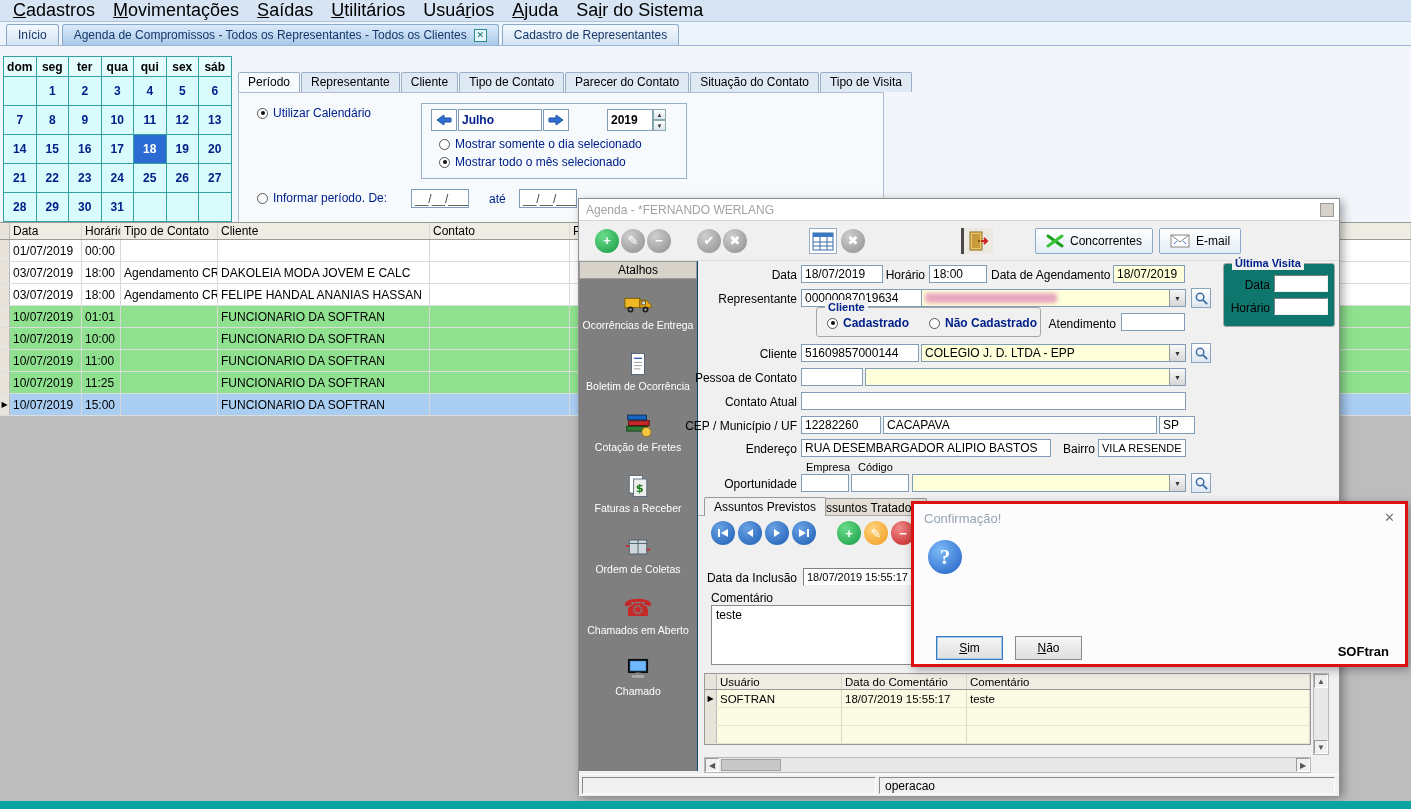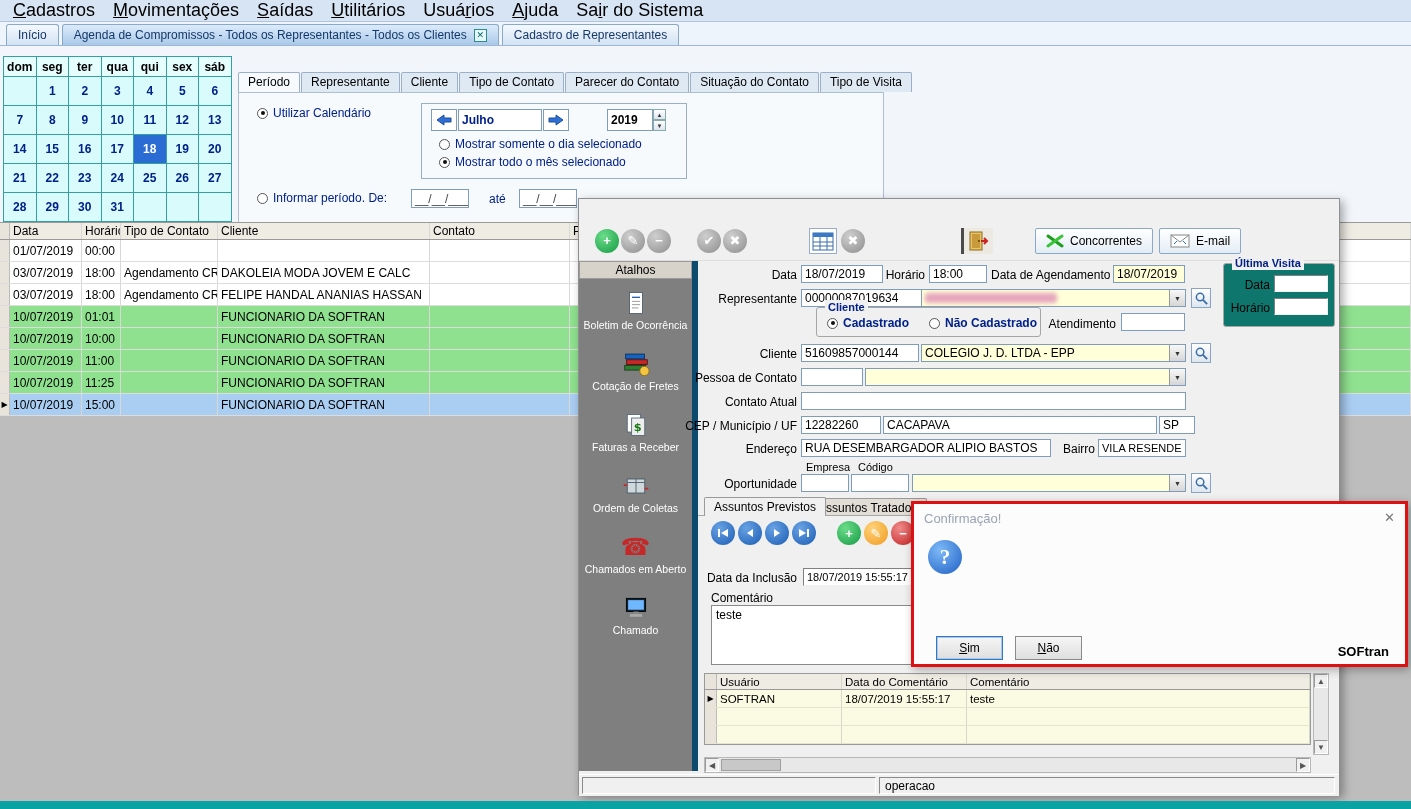--- a/index.html
+++ b/index.html
@@ -53,21 +53,21 @@
 #ag-toolbar{position:absolute;left:0;top:22px;right:0;height:40px;display:flex;align-items:center;padding-left:16px;border-bottom:1px solid #ddd;}
 .circle{width:24px;height:24px;border-radius:50%;display:flex;align-items:center;justify-content:center;color:#fff;font-size:13px;font-weight:bold;flex:none;line-height:1;}
 .c-green{background:radial-gradient(circle at 35% 30%,#6bdc8a,#159a43);}
 .c-gray{background:radial-gradient(circle at 35% 30%,#cfcfcf,#8d8d8d);}
 .c-red{background:radial-gradient(circle at 35% 30%,#f08a8a,#c32020);}
 .c-orange{background:radial-gradient(circle at 35% 30%,#ffd27a,#ef9b1d);}
 .c-blue{background:radial-gradient(circle at 35% 30%,#69a2e4,#1b5cb4);}
 .tbtn{width:28px;height:26px;border:1px solid #98aec8;background:#fff;display:flex;align-items:center;justify-content:center;flex:none;}
 .doorbtn{width:32px;height:26px;border-left:3px solid #4a4a4a;display:flex;align-items:center;justify-content:center;flex:none;background:#ece9e2;}
 .bar-btn{height:26px;display:flex;align-items:center;gap:6px;padding:0 10px;background:linear-gradient(#ffffff,#e4edf5);border:1px solid #8aa8c8;border-radius:2px;font-size:12px;white-space:nowrap;flex:none;}
-#ag-side{position:absolute;left:0;top:62px;width:119px;height:510px;background:#7f7f7f;border-right:6px solid #0c4a6e;}
+#ag-side{position:absolute;left:0;top:62px;width:119px;height:510px;background:#7f7f7f;border-right:1px solid #0c4a6e;}
 #atalhos{height:18px;background:#d7d3cb;border:1px solid #9a9a9a;display:flex;align-items:center;justify-content:center;font-size:12px;}
 .side-item{height:61px;display:flex;flex-direction:column;align-items:center;justify-content:center;gap:2px;color:#fff;font-size:10.5px;text-align:center;line-height:1.1;padding:0 2px;}
 .side-icon{width:32px;height:30px;display:flex;align-items:center;justify-content:center;}
 .lbl{position:absolute;font-size:12px;text-align:right;white-space:nowrap;height:14px;line-height:14px;}
 .lbl-l{text-align:left;}
 .grp{position:absolute;border:1px solid #a6a6a6;border-radius:3px;}
 .grp-t{position:absolute;top:-8px;left:8px;background:#f0f0f0;padding:0 3px;font-size:11px;color:#00208a;font-weight:bold;line-height:14px;}
 .magbtn{position:absolute;width:20px;height:20px;border:1px solid #8aa4be;background:linear-gradient(#fff,#dde6f0);display:flex;align-items:center;justify-content:center;}
 .redact{width:132px;height:10px;border-radius:3px;background:#e7a6bd;filter:blur(2px);}
 .a-tab{position:absolute;height:18px;padding:2px 9px;border:1px solid #9a9a9a;border-bottom:none;border-radius:2px 2px 0 0;background:#e2ded6;font-size:12px;white-space:nowrap;}
@@ -294,20 +294,24 @@
         <div class="g-cell" style="width: 72px;">10/07/2019</div>
         <div class="g-cell" style="width: 39px;">15:00</div>
         <div class="g-cell" style="width: 97px;"></div>
         <div class="g-cell" style="width: 212px;">FUNCIONARIO DA SOFTRAN</div>
         <div class="g-cell" style="width: 140px;"></div>
         <div class="g-cell" style="flex: 1 1 0%;"></div>
       </div>
     </div>
 
   <div id="agenda">
+    <div id="ag-title">
+        <span>Agenda - *FERNANDO WERLANG</span>
+        <span class="tclose"></span>
+      </div>
 
     <div id="ag-toolbar">
       <div class="circle c-green">+</div>
       <div class="circle c-gray" style="margin-left:2px;">✎</div>
       <div class="circle c-gray" style="margin-left:2px;">−</div>
       <div class="circle c-gray" style="margin-left:26px;">✔</div>
       <div class="circle c-gray" style="margin-left:2px;">✖</div>
       <div class="tbtn" style="margin-left:62px;">
           <svg width="22" height="20" viewBox="0 0 22 20">
             <rect x="1" y="2" width="20" height="17" fill="#fff" stroke="#3a6ea5"></rect>
@@ -339,20 +343,34 @@
             <rect x="1" y="1" width="18" height="12" fill="#fdfdfd" stroke="#888"></rect>
             <path d="M1 1 L10 8 L19 1" fill="none" stroke="#888"></path>
             <path d="M4 10 l3 -3 M16 10 l-3 -3" stroke="#2f6fd4" fill="none"></path>
           </svg>
           <span>E-mail</span>
         </button>
     </div>
 
     <div id="ag-side">
       <div id="atalhos">Atalhos</div>
+    <div class="side-item">
+          <span class="side-icon">
+            <svg viewBox="0 0 32 26" width="30" height="26">
+              <rect x="2" y="8" width="16" height="10" fill="#f2b824" stroke="#7a5a00"></rect>
+              <path d="M18 10 h7 l5 5 v3 h-12 z" fill="#e8a81a" stroke="#7a5a00"></path>
+              <rect x="20" y="11" width="4" height="4" fill="#bfe3ff" stroke="#7a5a00"></rect>
+              <circle cx="8" cy="20" r="3.2" fill="#222"></circle>
+              <circle cx="24" cy="20" r="3.2" fill="#222"></circle>
+              <circle cx="8" cy="20" r="1.2" fill="#bbb"></circle>
+              <circle cx="24" cy="20" r="1.2" fill="#bbb"></circle>
+            </svg>
+          </span>
+          <span>Ocorrências de Entrega</span>
+        </div>
         <div class="side-item">
           <span class="side-icon">
             <svg viewBox="0 0 32 30" width="26" height="28">
               <rect x="8" y="2" width="16" height="26" fill="#fff" stroke="#456"></rect>
               <line x1="11" y1="8" x2="21" y2="8" stroke="#2a5db0" stroke-width="1.6"></line>
               <line x1="11" y1="13" x2="21" y2="13" stroke="#888"></line>
               <line x1="11" y1="17" x2="21" y2="17" stroke="#888"></line>
               <line x1="11" y1="21" x2="19" y2="21" stroke="#888"></line>
             </svg>
           </span>

